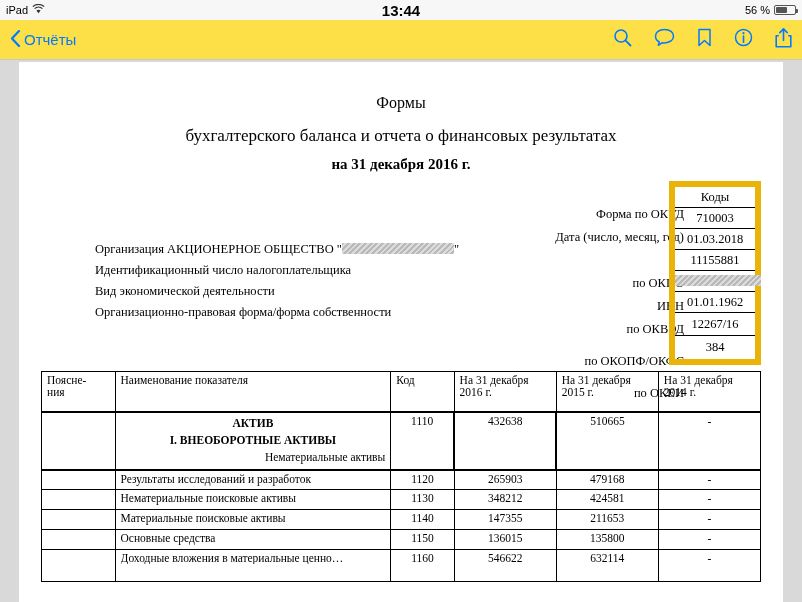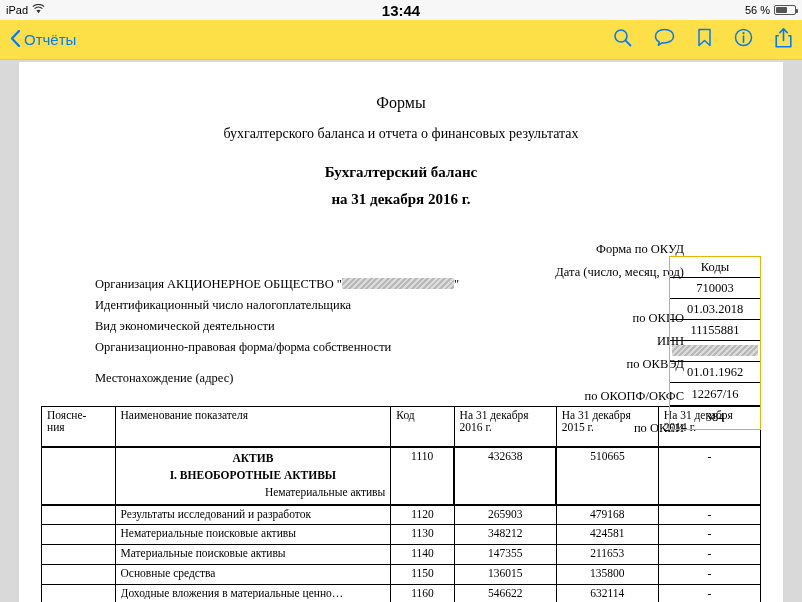--- a/index.html
+++ b/index.html
@@ -110,21 +110,21 @@
     width: 764px;
     background: #fff;
     padding: 26px 22px 0 22px;
     font-family: "Liberation Serif", serif;
     color: #000;
     position: relative;
   }
 
   .title-center { text-align: center; }
   .t1 { font-size: 16px; margin: 6px 0 0 0; }
-  .t2 { font-size: 14px; margin: 14px 0 0 0; }
+  .t2 { font-size: 17px; margin: 14px 0 0 0; }
   .t3 { font-size: 15px; font-weight: bold; margin: 22px 0 0 0; }
   .t4 { font-size: 15px; font-weight: bold; margin: 10px 0 0 0; }
 
   
   .infoblock {
     position: relative;
     margin-top: 8px;
     height: 186px;
     font-size: 12.5px;
   }
@@ -154,24 +154,23 @@
   .codes-col .row.g1 { margin-top: 23px; }
   .codes-col .row.g2 { margin-top: 25px; }
   .codes-col .row.g3 { margin-top: 2px; }
   .codes-col .row.g4 { margin-top: 11px; }
   .codes-col .row.g5 { margin-top: 11px; }
 
   .codes-box {
     position: absolute;
     right: 0; top: 0;
     width: 92px;
-    border: 1px solid #eab308;
+    border: 6px solid #eab308;
     font-size: 12.5px;
     text-align: center;
-    margin-top: 40px;
   }
   .codes-box .cell {
     height: 21px;
     line-height: 20px;
     border-bottom: 1px solid #000;
   }
   .codes-box .cell:last-child { border-bottom: none; }
   .codes-box .cell.tall { height: 23px; line-height: 22px; }
 
   
@@ -286,33 +285,31 @@
         </svg>
       </span>
     </div>
   </div>
 
   <div class="docwrap">
     <div class="page">
 
       <div class="title-center t1">Формы</div>
       <div class="title-center t2">бухгалтерского баланса и отчета о финансовых результатах</div>
-      <div class="title-center t3">Бухгалтерский баланс</div>
       <div class="title-center t4">на 31 декабря  2016 г.</div>
 
       <div class="infoblock">
 
         <div class="left-lines">
           <div class="ln">
             <span>Организация АКЦИОНЕРНОЕ ОБЩЕСТВО "</span><span class="redact w1"></span><span>"</span>
           </div>
           <div class="ln">Идентификационный число налогоплательщика</div>
           <div class="ln">Вид экономической деятельности</div>
           <div class="ln">Организационно-правовая форма/форма собственности</div>
-          <div class="ln gap">Местонахождение (адрес)</div>
         </div>
 
         <div class="codes-col">
           <div class="row g1">Форма по ОКУД</div>
           <div class="row g3">Дата (число, месяц, год)</div>
           <div class="row g2">по ОКПО</div>
           <div class="row g3">ИНН</div>
           <div class="row g3">по ОКВЭД</div>
           <div class="row g4">по ОКОПФ/ОКФС</div>
           <div class="row g5">по ОКЕИ</div>

